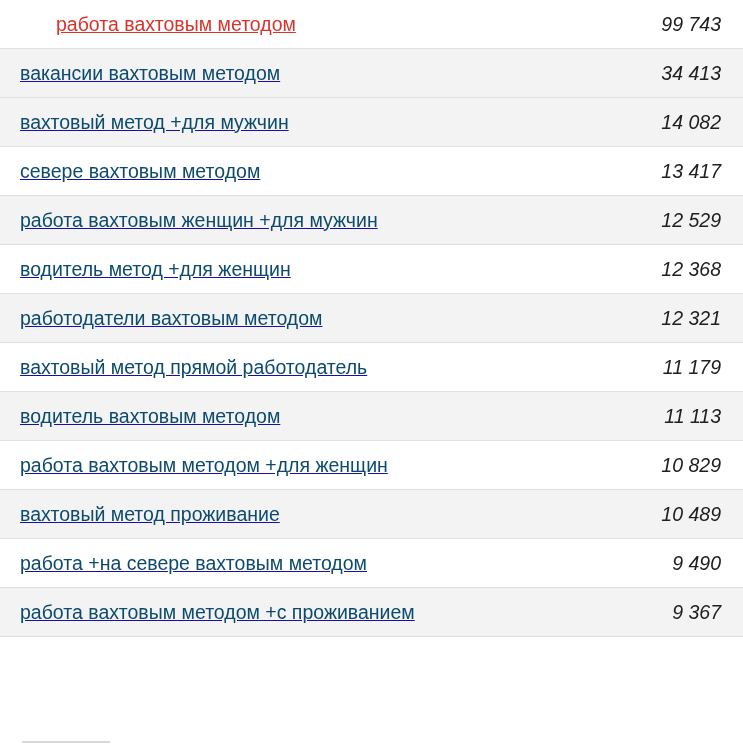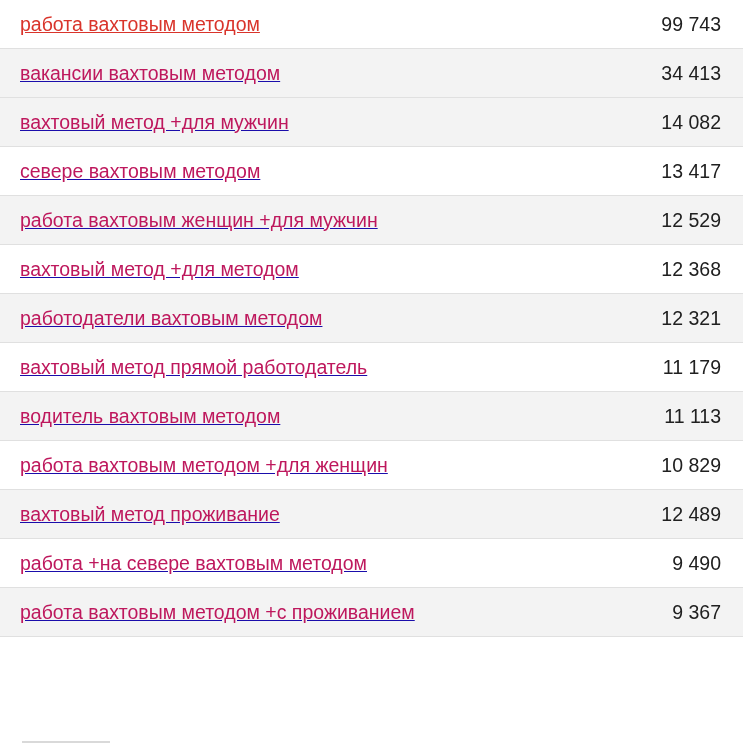--- a/index.html
+++ b/index.html
@@ -30,37 +30,39 @@
     vertical-align: middle;
   }
   td.phrase {
     padding: 11px 8px 11px 20px;
     font-size: 19.5px;
     line-height: 26px;
     color: #1a4ed8;
     word-wrap: break-word;
   }
   td.phrase .link {
-    color: #be185d;
+    color: #0c4a6e;
     text-decoration: underline;
     text-decoration-color: #1a0dab;
     cursor: pointer;
   }
   tr.first td.phrase .link {
     color: #d9342b;
     text-decoration-color: #d9342b;
+    margin-left: 36px;
   }
   td.count {
     width: 150px;
     padding: 11px 22px 11px 6px;
     text-align: right;
     font-size: 19.5px;
     line-height: 26px;
     color: #202020;
     white-space: nowrap;
+    font-style: italic;
   }
   .bottom-strip {
     position: absolute;
     left: 0;
     top: 741px;
     width: 743px;
     height: 8px;
     background: #ffffff;
   }
   .bottom-strip .tick {
@@ -91,42 +93,42 @@
       </tr>
       <tr>
         <td class="phrase"><span class="link">севере вахтовым методом</span></td>
         <td class="count">13 417</td>
       </tr>
       <tr class="alt">
         <td class="phrase"><span class="link">работа вахтовым женщин +для мужчин</span></td>
         <td class="count">12 529</td>
       </tr>
       <tr>
-        <td class="phrase"><span class="link">вахтовый метод +для методом</span></td>
+        <td class="phrase"><span class="link">водитель метод +для женщин</span></td>
         <td class="count">12 368</td>
       </tr>
       <tr class="alt">
         <td class="phrase"><span class="link">работодатели вахтовым методом</span></td>
         <td class="count">12 321</td>
       </tr>
       <tr>
         <td class="phrase"><span class="link">вахтовый метод прямой работодатель</span></td>
         <td class="count">11 179</td>
       </tr>
       <tr class="alt">
         <td class="phrase"><span class="link">водитель вахтовым методом</span></td>
         <td class="count">11 113</td>
       </tr>
       <tr>
         <td class="phrase"><span class="link">работа вахтовым методом +для женщин</span></td>
         <td class="count">10 829</td>
       </tr>
       <tr class="alt">
         <td class="phrase"><span class="link">вахтовый метод проживание</span></td>
-        <td class="count">12 489</td>
+        <td class="count">10 489</td>
       </tr>
       <tr>
         <td class="phrase"><span class="link">работа +на севере вахтовым методом</span></td>
         <td class="count">9 490</td>
       </tr>
       <tr class="alt">
         <td class="phrase"><span class="link">работа вахтовым методом +с проживанием</span></td>
         <td class="count">9 367</td>
       </tr>
     </tbody>

